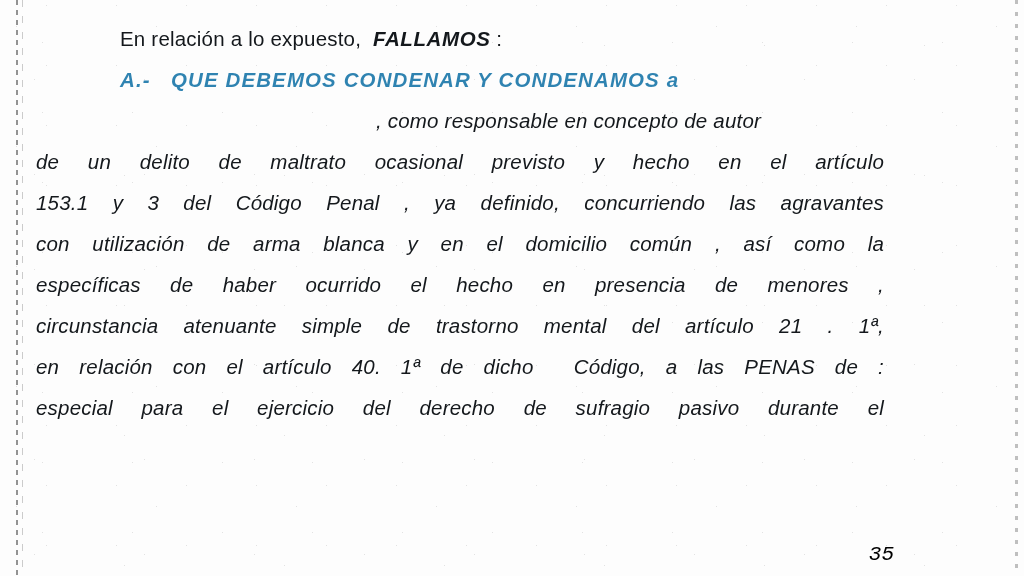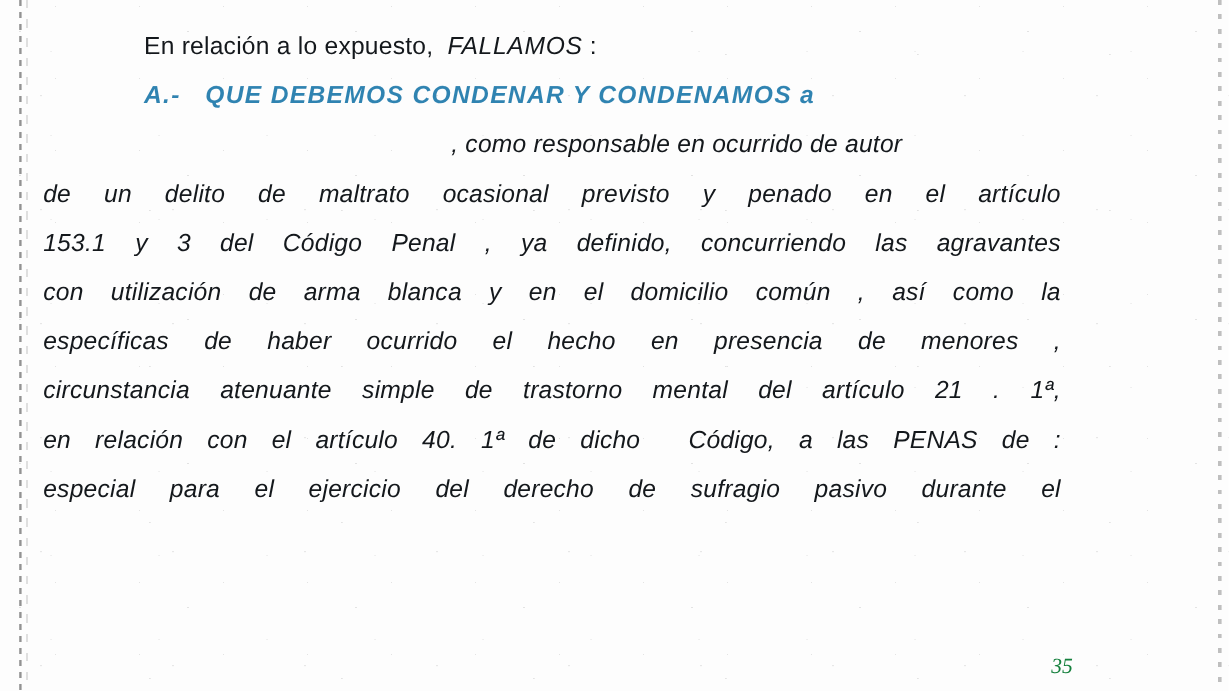--- a/index.html
+++ b/index.html
@@ -79,21 +79,21 @@
     letter-spacing: .2px;
   }
 
   
   .line.first {
     padding-left: 84px;
     font-style: normal;
   }
   .line.first .emph {
     font-style: italic;
-    font-weight: normal;
+    font-weight: bold;
     letter-spacing: .6px;
   }
 
   
   .line.faded {
     padding-left: 84px;
     font-weight: bold;
     font-style: italic;
     letter-spacing: 1.1px;
     color: #0369a1;
@@ -109,24 +109,24 @@
 
   .line.justified {
     text-align: justify;
     text-align-last: justify;
   }
 
   .page-number {
     position: absolute;
     right: 130px;
     bottom: 10px;
-    font-family: Liberation Serif, serif;
-    font-size: 18px;
+    font-family: Liberation Mono, monospace;
+    font-size: 21px;
     font-style: italic;
-    color: #15803d;
+    color: #000000;
   }
 
   
   .speckle {
     position: absolute;
     inset: 0;
     pointer-events: none;
     opacity: .10;
     background-image:
       radial-gradient(circle at 12% 22%, #000 0.6px, transparent 0.7px),
@@ -145,23 +145,23 @@
   <div class="scan-edge-left"></div>
   <div class="scan-edge-left2"></div>
   <div class="scan-edge-right"></div>
 
   <div class="body-text">
 
     <div class="line first"><span>En relación a lo expuesto,  </span><span class="emph">FALLAMOS</span><span> :</span></div>
 
     <div class="line faded">A.-   QUE DEBEMOS CONDENAR Y CONDENAMOS a</div>
 
-    <div class="line indented">, como responsable en ocurrido de autor</div>
+    <div class="line indented">, como responsable en concepto de autor</div>
 
-    <div class="line justified">de un delito de maltrato ocasional previsto y penado en el artículo</div>
+    <div class="line justified">de un delito de maltrato ocasional previsto y hecho en el artículo</div>
 
     <div class="line justified">153.1 y 3 del Código Penal , ya definido, concurriendo las agravantes</div>
 
     <div class="line justified">con utilización de arma blanca y en el domicilio común , así como la</div>
 
     <div class="line justified">específicas de haber ocurrido el hecho en presencia de menores ,</div>
 
     <div class="line justified">circunstancia atenuante simple de trastorno mental del artículo 21 . 1ª,</div>
 
     <div class="line justified">en relación con el artículo 40. 1ª de dicho  Código, a las PENAS de :</div>

